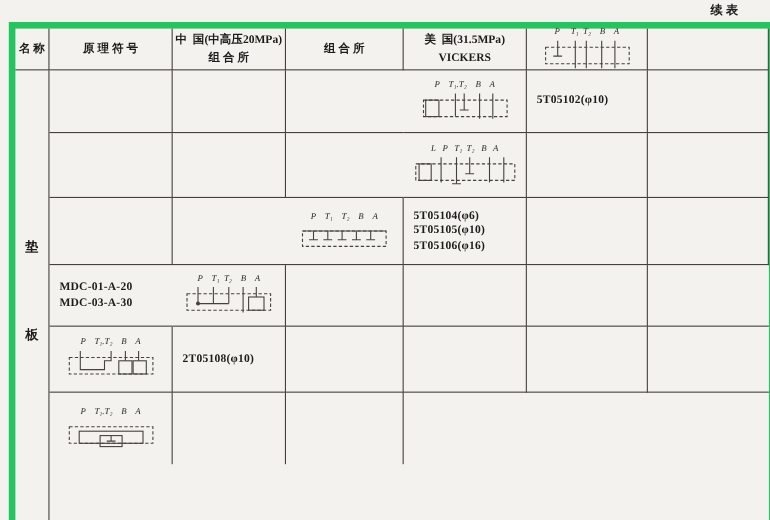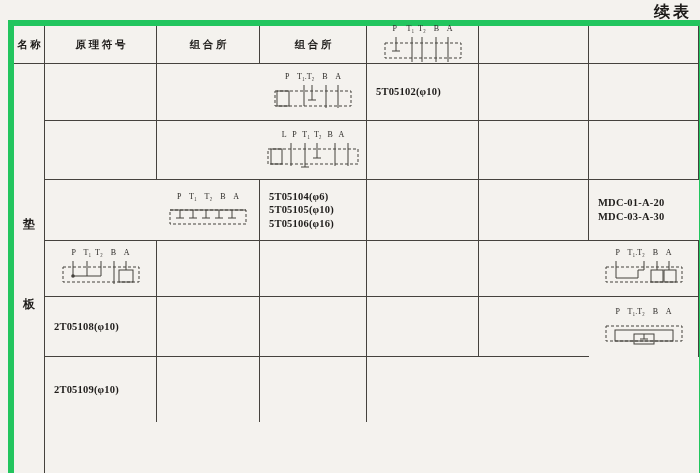--- a/index.html
+++ b/index.html
@@ -2,22 +2,22 @@
 <html><head>
 <meta charset="utf-8">
 <style>
   html,body{margin:0;padding:0;background:#e8e6e2;}
   .page{
     position:relative;width:700px;height:473px;overflow:hidden;
     background:#f4f2ee;color:#1e1c1a;
     font-family:"Liberation Serif","DejaVu Serif",serif;
   }
   .continued{
-    position:absolute;top:2px;right:8px;
-    font-size:16px;font-weight:bold;letter-spacing:3px;
+    position:absolute;top:2px;right:26px;
+    font-size:11px;font-weight:bold;letter-spacing:3px;
   }
   .table{
     position:absolute;left:8px;top:20px;width:685px;height:451px;
     display:grid;
     grid-template-columns:31px 112px 103px 107px 112px 110px 110px;
     grid-template-rows:38px 57px 59px 61px 56px 60px 65px 55px;
     border:6px solid #22c55e;
   }
   .cell{
     box-sizing:border-box;position:relative;
@@ -33,21 +33,21 @@
     padding-left:9px;padding-right:2px;white-space:pre-wrap;letter-spacing:.2px;
   }
   .namecell{grid-column:1;grid-row:2/9;}
   .namechar{
     position:absolute;left:0;width:100%;text-align:center;
     font-size:12px;font-weight:bold;
   }
   .symcell{align-items:center;}
   .sym{display:flex;flex-direction:column;align-items:center;}
   .ports{
-    font-size:8px;line-height:1;white-space:pre;
+    font-style:italic;font-size:8px;line-height:1;white-space:pre;
     margin-bottom:1px;color:#2a2825;
   }
   svg.sk{display:block;}
   .sk line,.sk rect,.sk path{stroke:#45423d;stroke-width:1;fill:none;}
   .sk circle{fill:#45423d;stroke:none;}
   .sk .d{stroke-dasharray:3 2;}
 </style>
 </head>
 <body>
 
@@ -56,24 +56,29 @@
 
   <div class="table">
 
     <div class="cell head">
         <div class="hl">名 称</div>
       </div>
     <div class="cell head">
         <div class="hl">原 理 符 号</div>
       </div>
     <div class="cell head">
+        <div class="hl">中  国(中高压20MPa)</div>
         <div class="hl">组 合 所</div>
       </div>
     <div class="cell head">
         <div class="hl">组 合 所</div>
+      </div>
+    <div class="cell head">
+        <div class="hl">美  国(31.5MPa)</div>
+        <div class="hl">VICKERS</div>
       </div>
 
     <div class="cell namecell no-b">
         <div class="namechar" style="top:152px">垫</div>
         <div class="namechar" style="top:232px">板</div>
       </div>
 
     <div class="cell symcell">
         <div class="sym">
           <div class="ports">P     T₁  T₂    B    A</div>
@@ -206,19 +211,18 @@
           <div class="ports">P    T₁.T₂    B    A</div>
           <svg class="sk" width="84" height="30" viewBox="0 0 84 30">
             <rect class="d" x="4" y="9" width="76" height="15"></rect>
             <rect x="13" y="13" width="58" height="11"></rect>
             <rect x="32" y="17" width="20" height="10"></rect>
             <line x1="42" y1="17" x2="42" y2="22"></line>
             <line x1="38" y1="22" x2="46" y2="22"></line>
           </svg>
         </div>
       </div>
-    <div class="cell model no-b">2T05109(φ10)</div>
     <div class="cell model no-b"></div>
     <div class="cell model no-b"></div>
     <div class="cell model no-r no-b"></div>
 
   </div>
 </div>
 
 </body></html>

